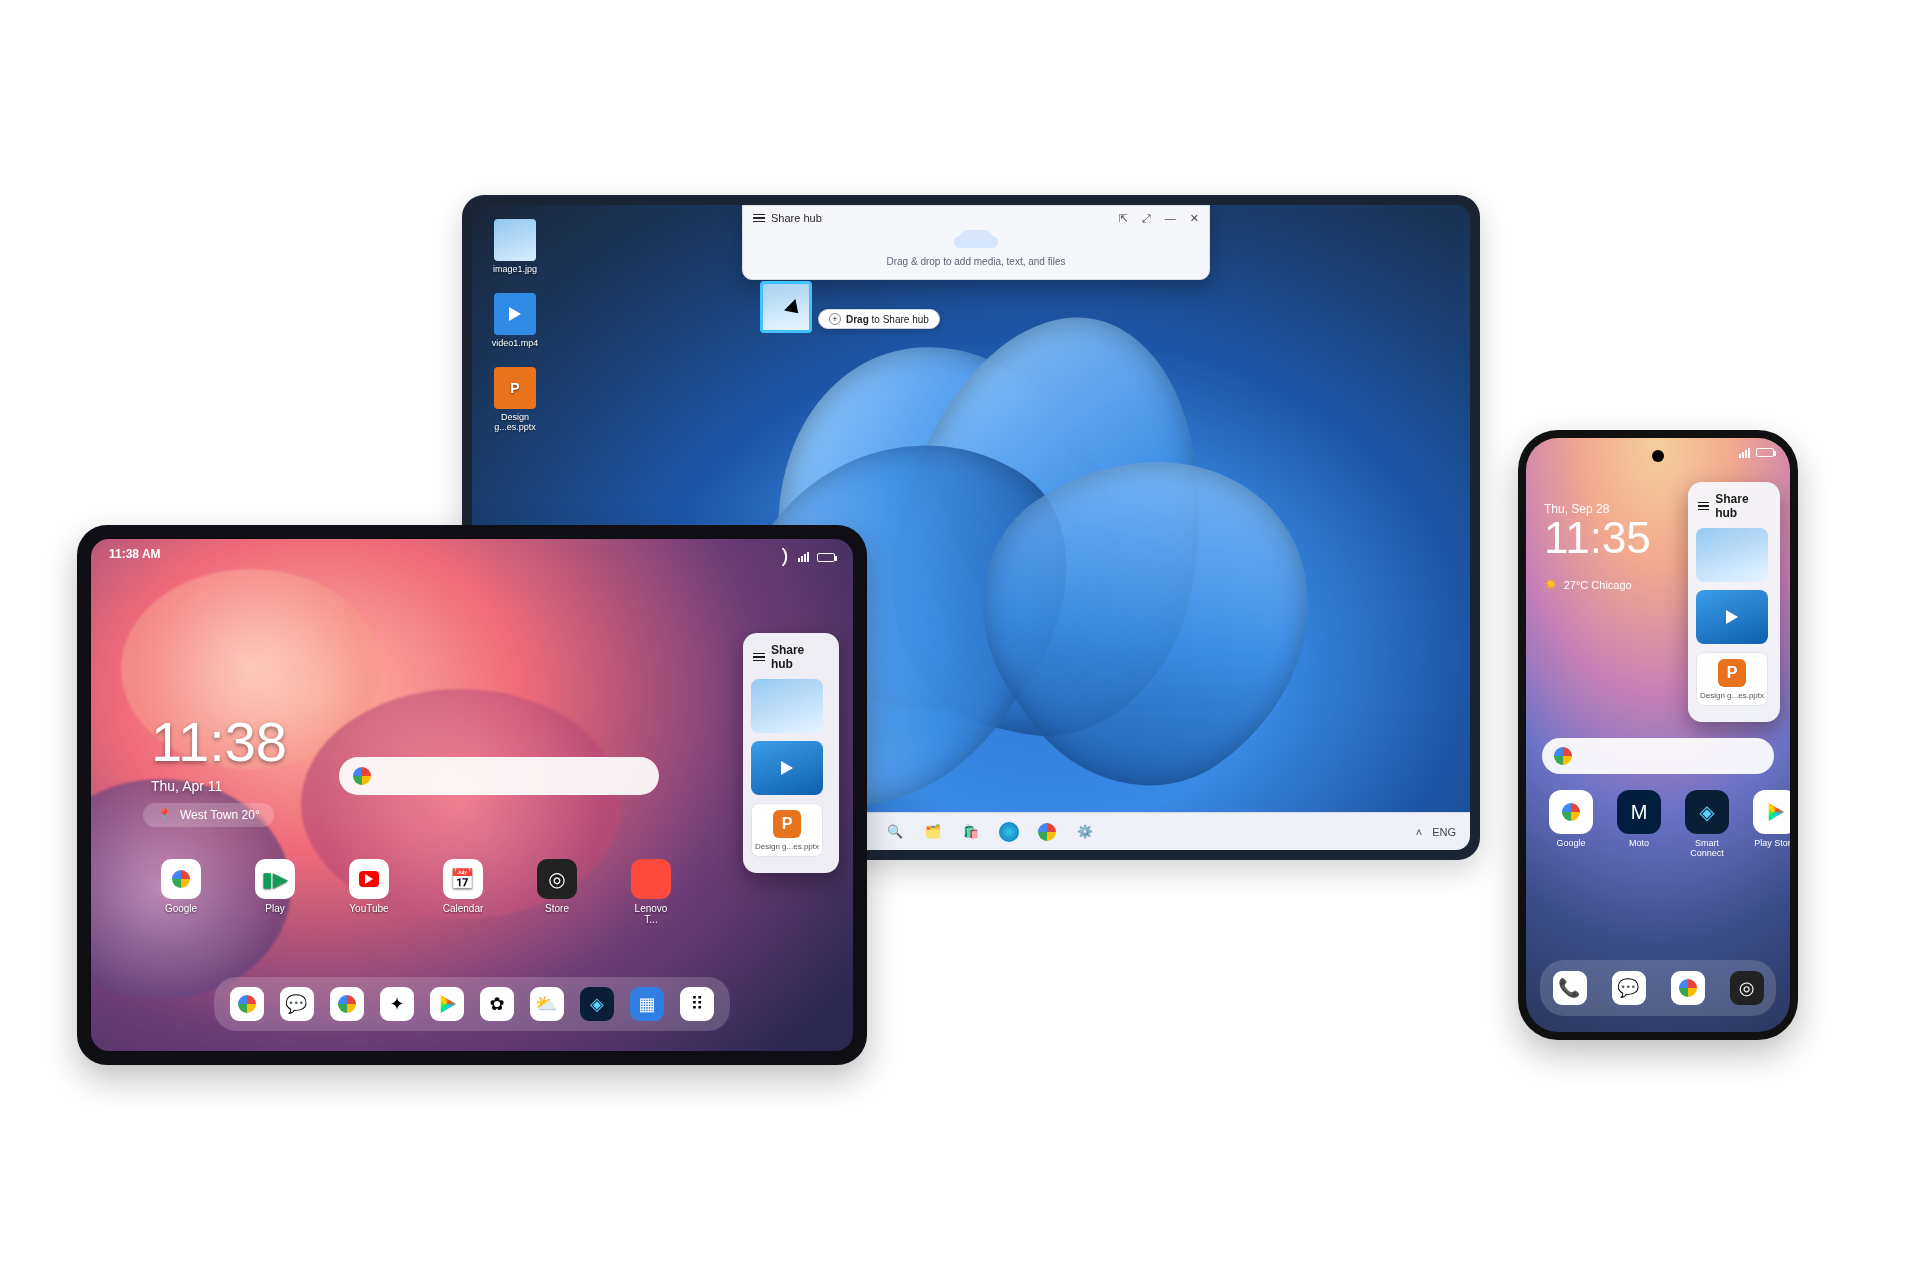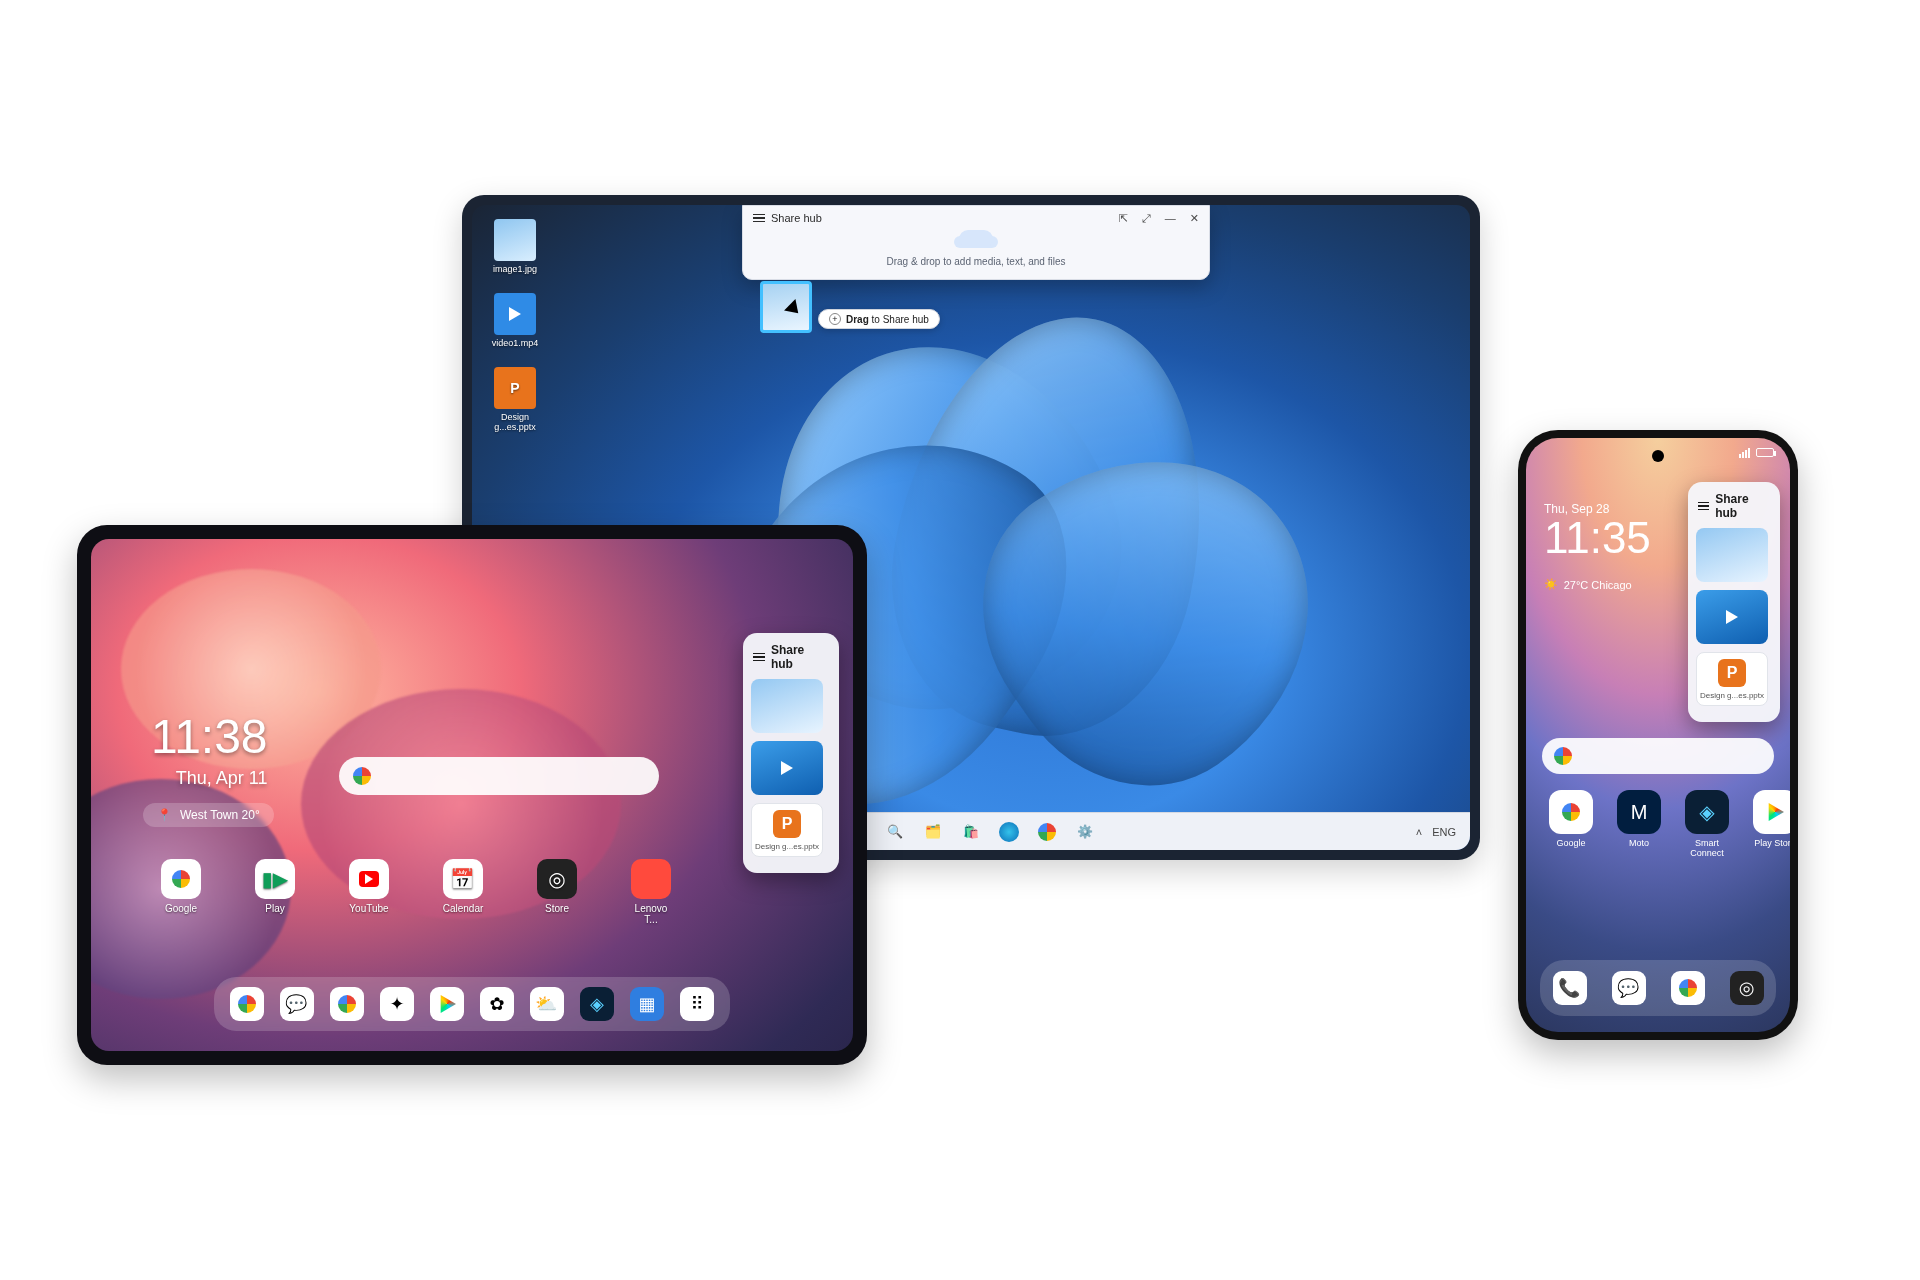--- a/index.html
+++ b/index.html
@@ -68,22 +68,22 @@
   .c2{left:210px;top:150px;width:320px;height:230px;background:radial-gradient(circle,#f18aa0,#b94a77 72%);}
   .c3{left:-60px;top:240px;width:260px;height:220px;background:radial-gradient(circle,#bfa4d4,#5c3f7b 70%);}
 
   #tStatus{position:absolute;left:18px;top:8px;right:18px;height:20px;color:#fff;font-size:12px;font-weight:600;display:flex;justify-content:space-between;}
   #tStatus .r{display:flex;gap:8px;align-items:center;}
   .sigbars{display:inline-flex;align-items:flex-end;gap:1px;} .sigbars i{width:2px;background:#fff;display:block;} .sigbars i:nth-child(1){height:4px}.sigbars i:nth-child(2){height:6px}.sigbars i:nth-child(3){height:8px}.sigbars i:nth-child(4){height:10px}
   .wifi{width:14px;height:14px;border:2px solid #fff;border-left:none;border-bottom:none;border-radius:0 14px 0 0;transform:rotate(45deg);} 
   .batt{width:18px;height:9px;border:1px solid #fff;border-radius:2px;position:relative;} .batt:after{content:"";position:absolute;right:-3px;top:2px;width:2px;height:5px;background:#fff;}
 
   #tClock{position:absolute;left:60px;top:170px;color:#fff;text-shadow:0 2px 4px rgba(0,0,0,.4);}
-  #tClock .time{font-size:48px;font-weight:300;}
-  #tClock .date{font-size:18px;margin-top:4px;text-align:right;}
+  #tClock .time{font-size:56px;font-weight:300;}
+  #tClock .date{font-size:14px;margin-top:4px;text-align:left;}
   #tWeather{position:absolute;left:52px;top:264px;background:rgba(255,255,255,.2);color:#fff;font-size:12px;border-radius:16px;padding:5px 14px;backdrop-filter:blur(2px);display:flex;gap:8px;align-items:center;}
 
   #tSearch{position:absolute;left:248px;top:218px;width:320px;height:38px;background:rgba(255,255,255,.92);border-radius:20px;display:flex;align-items:center;padding:0 14px;color:#888;font-size:14px;}
   .gIco{width:18px;height:18px;border-radius:50%;background:conic-gradient(#ea4335 0 25%,#fbbc05 0 50%,#34a853 0 75%,#4285f4 0);position:relative;} .gIco:after{content:"";position:absolute;inset:4px;background:rgba(255,255,255,0);border-radius:50%;}
 
   
   .appRow{position:absolute;display:flex;gap:46px;}
   .app{width:48px;text-align:center;color:#fff;font-size:10px;text-shadow:0 1px 2px rgba(0,0,0,.6);}
   .ai{width:40px;height:40px;border-radius:10px;margin:0 auto 4px;display:flex;align-items:center;justify-content:center;font-size:20px;}
   #tDock{position:absolute;left:50%;bottom:20px;transform:translateX(-50%);background:rgba(255,255,255,.18);backdrop-filter:blur(2px);border-radius:22px;padding:10px 16px;display:flex;gap:16px;}
@@ -204,20 +204,33 @@
       </div>
     </div>
   </div>
 
   <div id="tablet">
     <div id="tabScreen">
       <div class="cloud c1"></div>
       <div class="cloud c2"></div>
       <div class="cloud c3"></div>
 
+      <div id="tStatus">
+        <span>11:38 AM</span>
+        <span class="r">
+          <span class="wifi"></span>
+          <span class="sigbars">
+              <i></i>
+              <i></i>
+              <i></i>
+              <i></i>
+            </span>
+          <span class="batt"></span>
+        </span>
+      </div>
 
       <div id="tClock">
         <div class="time">11:38</div>
         <div class="date">Thu, Apr 11</div>
       </div>
       <div id="tWeather">
         <span>📍</span>
         <span>West Town 20°</span>
       </div>
 

